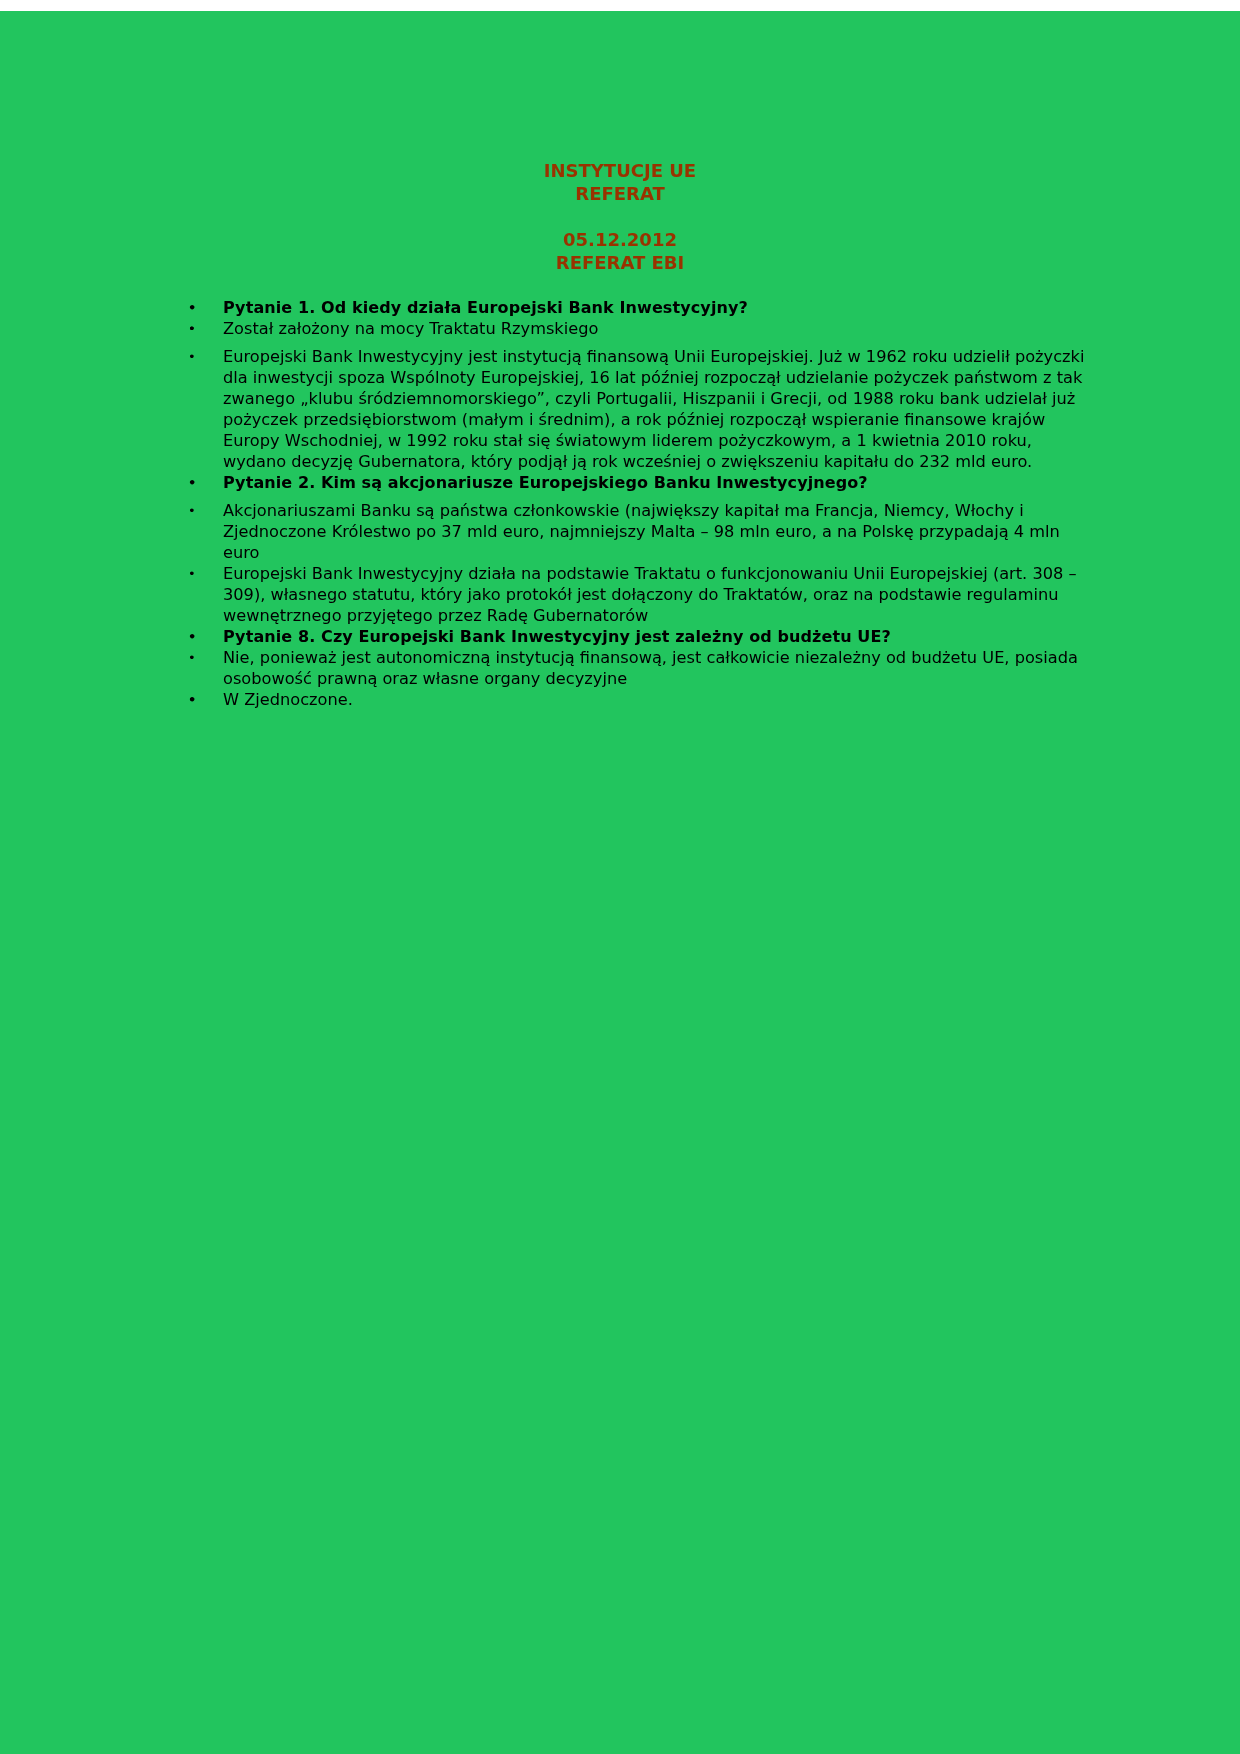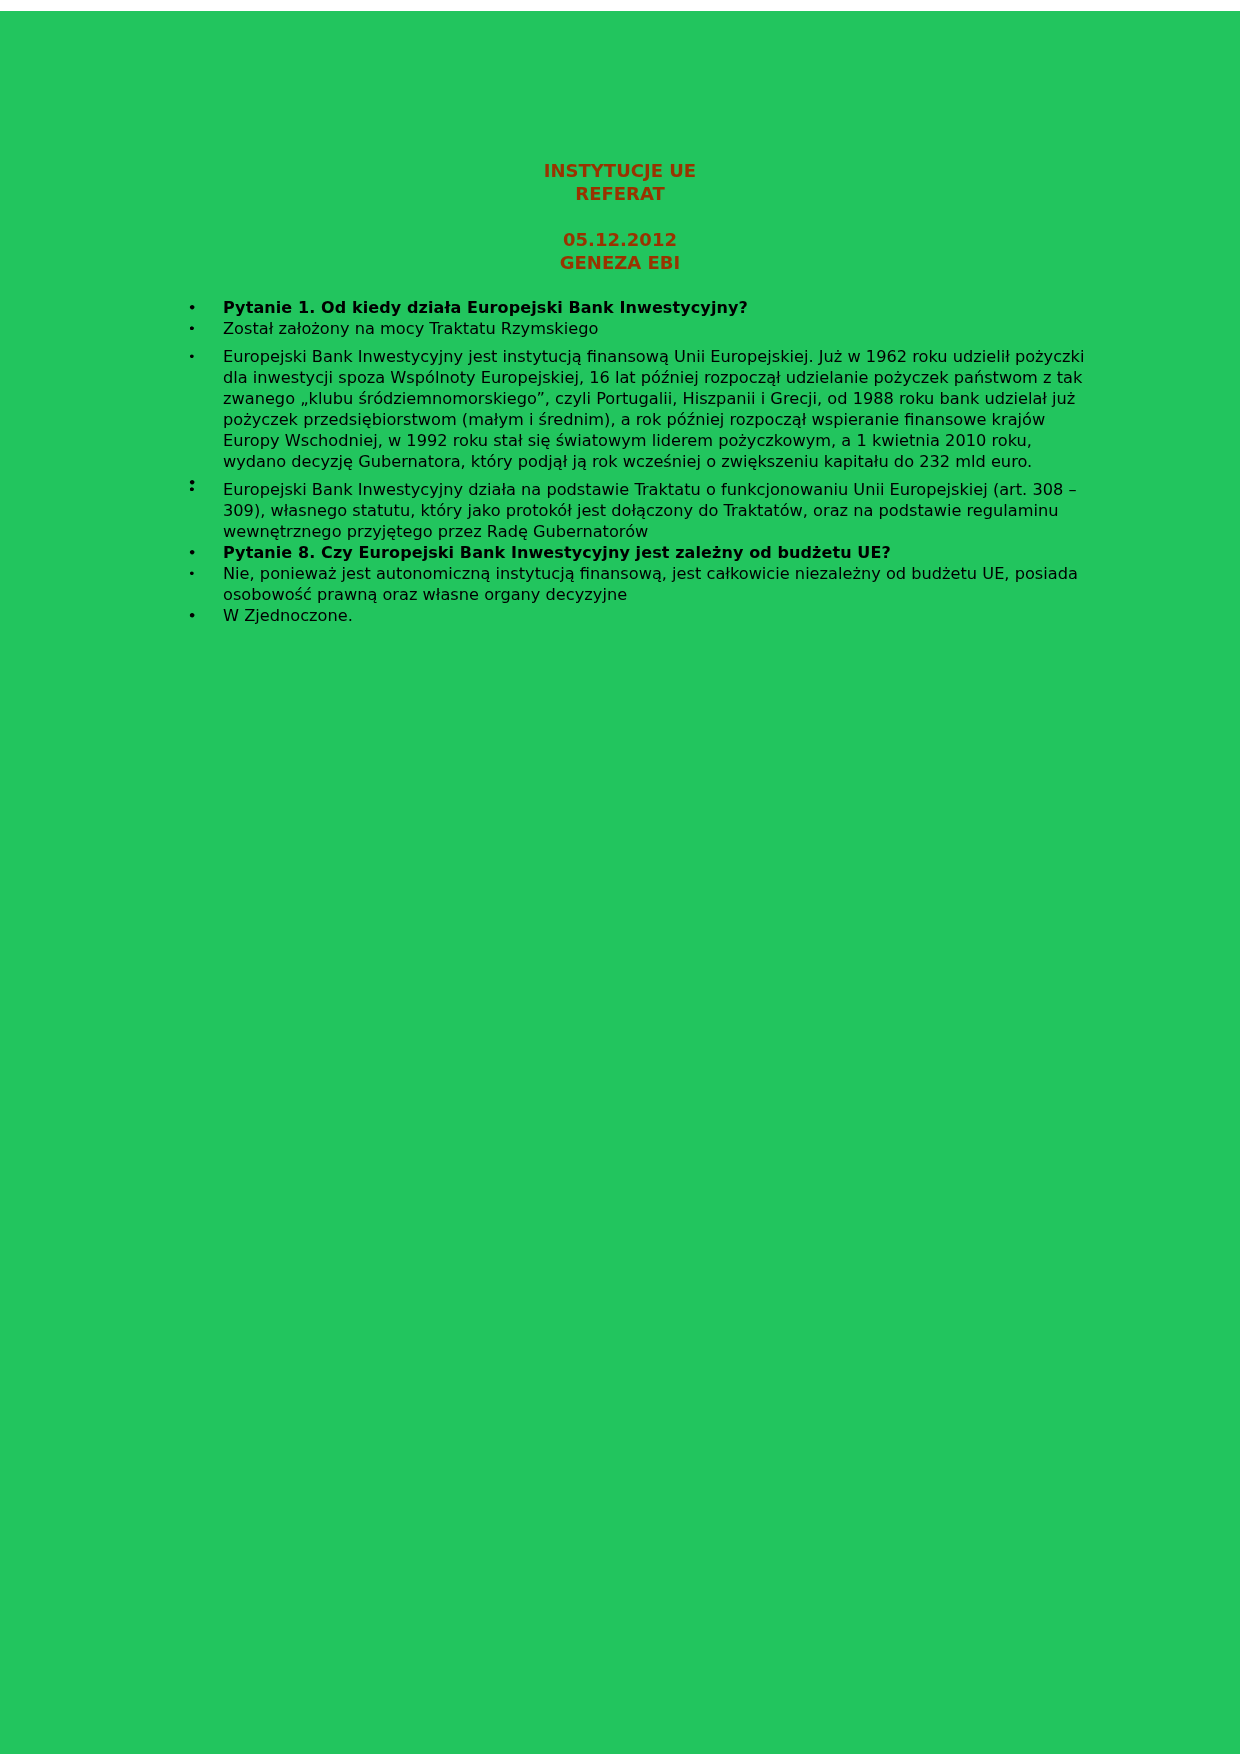--- a/index.html
+++ b/index.html
@@ -15,44 +15,46 @@
   </style>
 </head>
 <body>
 
 <div class="page">
   <div class="title-block">
     <div>INSTYTUCJE UE</div>
     <div>REFERAT</div>
     <div class="gap"></div>
     <div>05.12.2012</div>
-    <div>GENEZA EBI</div>
+    <div>REFERAT EBI</div>
   </div>
 
   <ul class="list">
     <li class="item q">
       <span class="bullet">•</span>
       <span>Pytanie 1. Od kiedy działa Europejski Bank Inwestycyjny?</span>
     </li>
     <li class="item">
       <span class="bullet">•</span>
     </li>
     <li class="item">
       <span class="bullet">•</span>
       <span>Został założony na mocy Traktatu Rzymskiego</span>
     </li>
     <li class="item space-before">
       <span class="bullet">•</span>
       <span>Europejski Bank Inwestycyjny jest instytucją finansową Unii Europejskiej. Już w 1962 roku udzielił pożyczki dla inwestycji spoza Wspólnoty Europejskiej, 16 lat później rozpoczął udzielanie pożyczek państwom z tak zwanego „klubu śródziemnomorskiego”, czyli Portugalii, Hiszpanii i Grecji, od 1988 roku bank udzielał już pożyczek przedsiębiorstwom (małym i średnim), a rok później rozpoczął wspieranie finansowe krajów Europy Wschodniej, w 1992 roku stał się światowym liderem pożyczkowym, a 1 kwietnia 2010 roku, wydano decyzję Gubernatora, który podjął ją rok wcześniej o zwiększeniu kapitału do 232 mld euro.</span>
     </li>
     <li class="item q">
       <span class="bullet">•</span>
+      <span>Pytanie 2. Kim są akcjonariusze Europejskiego Banku Inwestycyjnego?</span>
     </li>
     <li class="item space-before">
       <span class="bullet">•</span>
+      <span>Akcjonariuszami Banku są państwa członkowskie (największy kapitał ma Francja, Niemcy, Włochy i Zjednoczone Królestwo po 37 mld euro, najmniejszy Malta – 98 mln euro, a na Polskę przypadają 4 mln euro</span>
     </li>
     <li class="item">
       <span class="bullet">•</span>
       <span>Europejski Bank Inwestycyjny działa na podstawie Traktatu o funkcjonowaniu Unii Europejskiej (art. 308 – 309), własnego statutu, który jako protokół jest dołączony do Traktatów, oraz na podstawie regulaminu wewnętrznego przyjętego przez Radę Gubernatorów</span>
     </li>
     <li class="item q">
       <span class="bullet">•</span>
       <span>Pytanie 8. Czy Europejski Bank Inwestycyjny jest zależny od budżetu UE?</span>
     </li>
     <li class="item">

